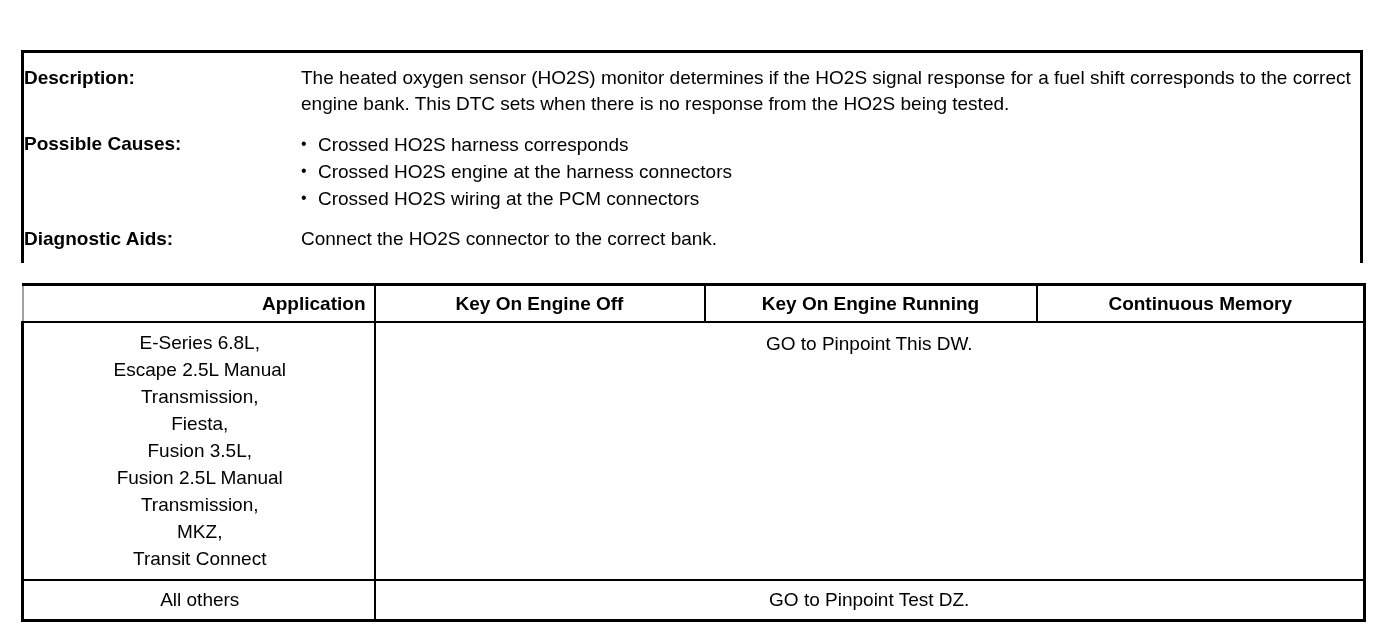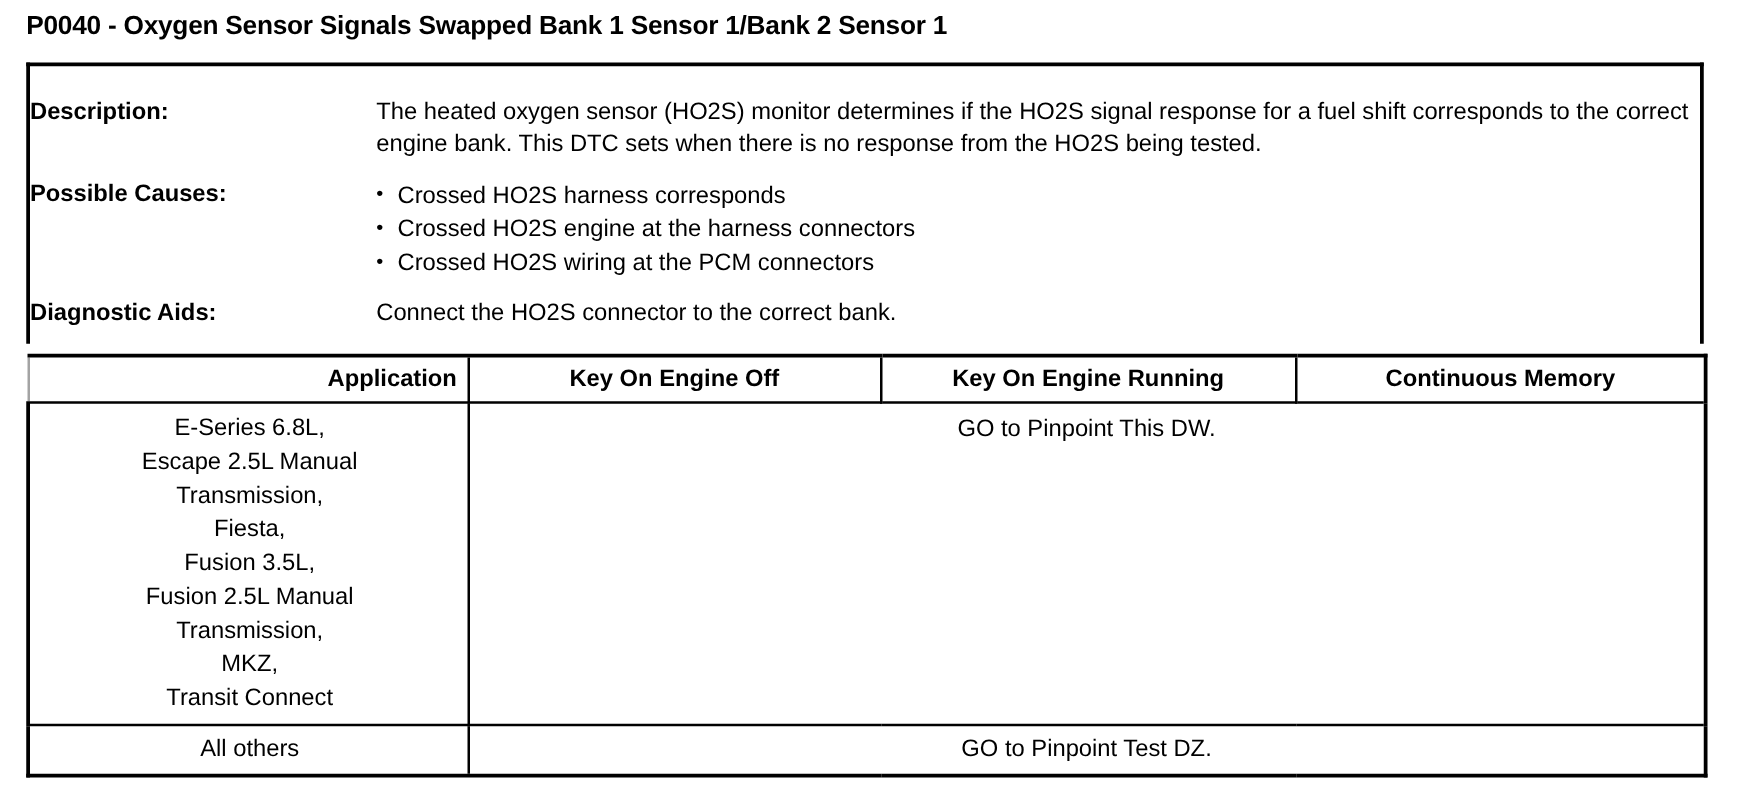--- a/index.html
+++ b/index.html
@@ -66,21 +66,21 @@
     line-height: 26px;
     padding-left: 10px;
     white-space: nowrap;
   }
   .info-value {
     font-size: 19px;
     line-height: 26px;
     padding-right: 12px;
   }
   .info-row-desc .info-label,
-  .info-row-desc .info-value { padding-top: 24px; }
+  .info-row-desc .info-value { padding-top: 12px; }
   .info-row-causes .info-label,
   .info-row-causes .info-value { padding-top: 14px; }
   .info-row-aids .info-label,
   .info-row-aids .info-value { padding-top: 14px; padding-bottom: 11px; }
 
   .cause-list {
     margin: 0;
     padding: 0;
     list-style: none;
   }
@@ -160,21 +160,20 @@
     padding-top: 5px;
     padding-bottom: 6px;
   }
   .app-line { display: block; white-space: nowrap; }
 </style>
 </head>
 <body>
 
 <div class="page">
 
-  <div class="dtc-title">P0040 - Oxygen Sensor Signals Swapped Bank 1 Sensor 1/Bank 2 Sensor 1</div>
 
   <div class="doc-frame">
     <table class="info-block">
       <colgroup>
         <col class="info-label-col">
         <col class="info-value-col">
       </colgroup>
       <tbody>
         <tr class="info-row-desc">
           <td class="info-label">Description:</td>

